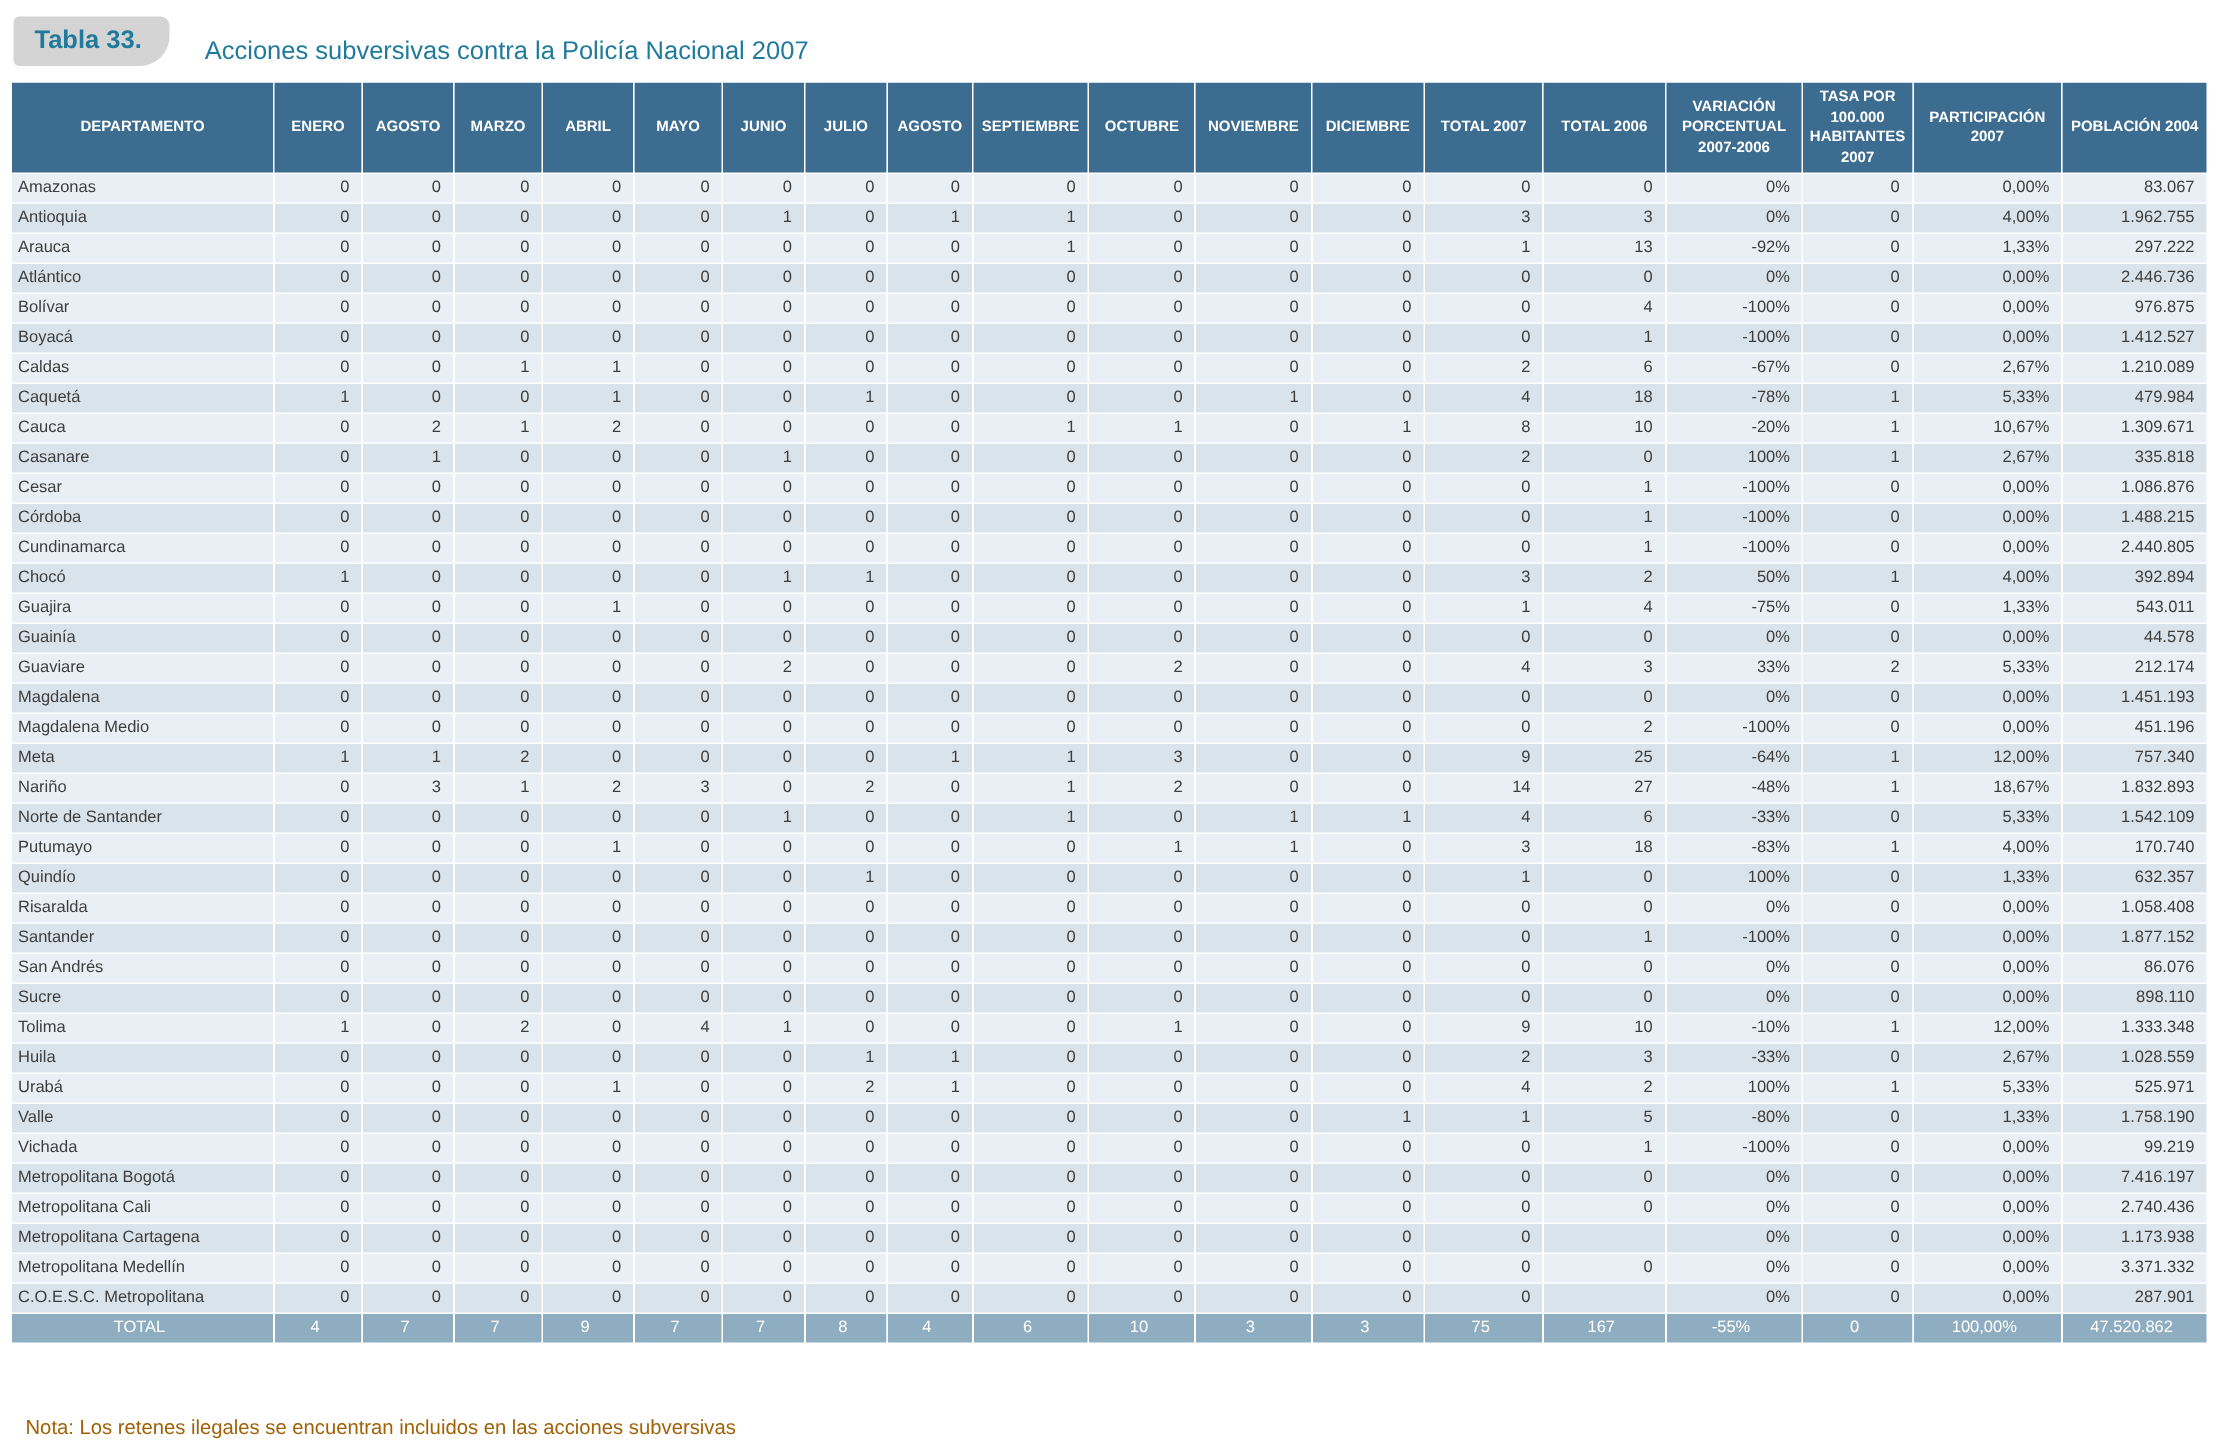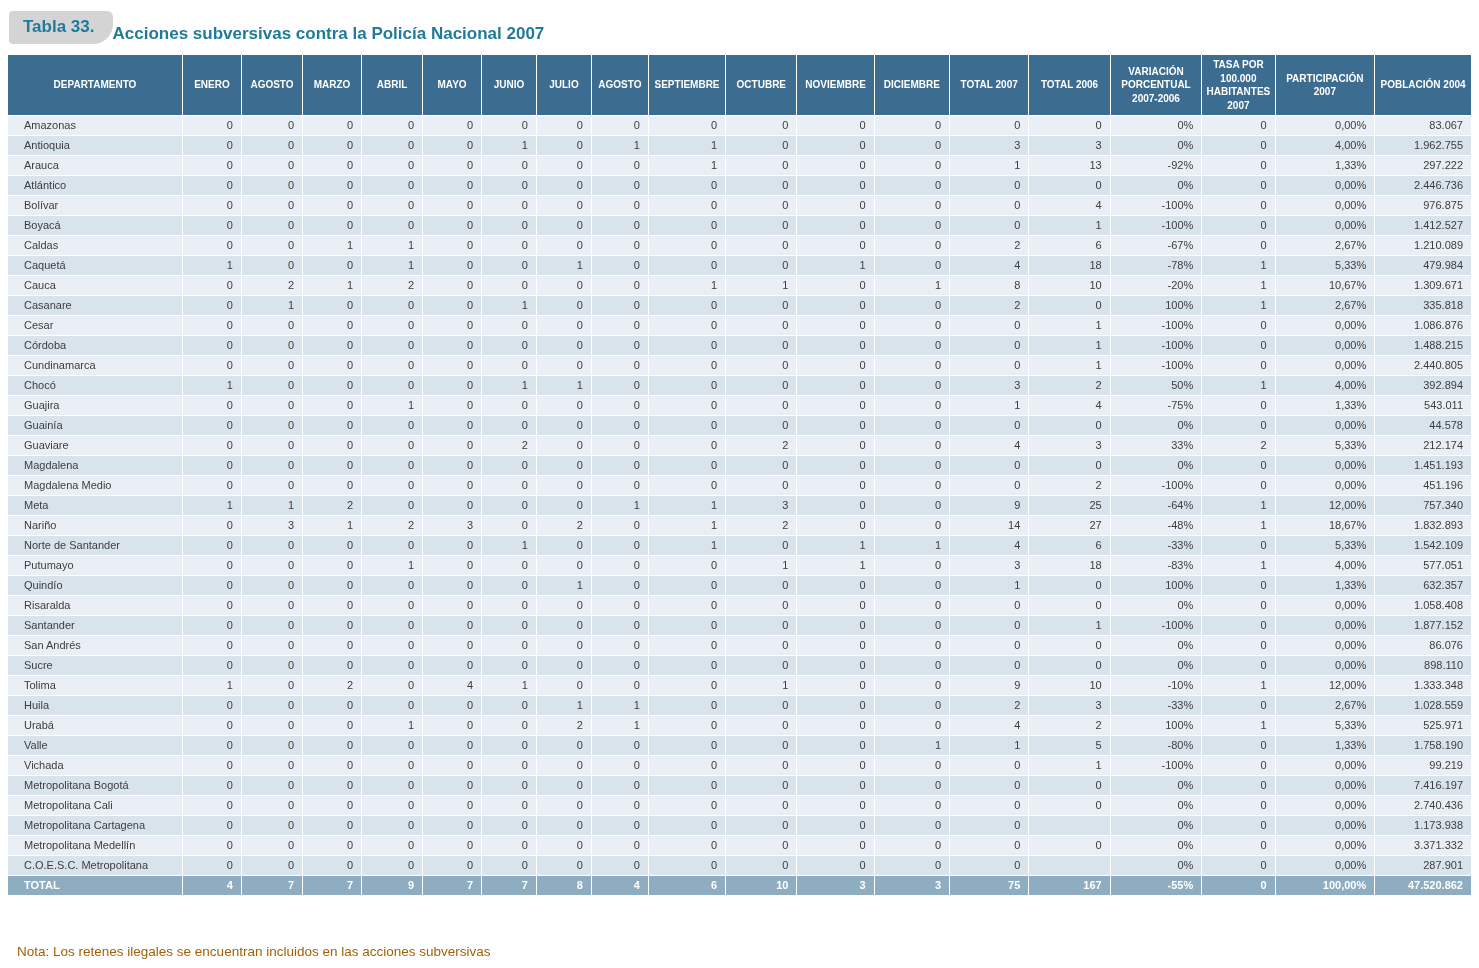--- a/index.html
+++ b/index.html
@@ -17,38 +17,38 @@
     font-family:"Liberation Sans", sans-serif;
   }
   .page{padding:8px 7px 0 7px;}
   .title-bar{display:flex;align-items:flex-end;height:34px;margin:2px 0 10px 2px;}
   .title-label{
     background:var(--label-bg);color:var(--title-color);
     font-weight:bold;font-size:17px;
     padding:6px 18px 7px 14px;
     border-radius:4px 6px 20px 4px;
   }
-  .title-text{color:var(--title-color);font-weight:bold;font-size:17px;}
+  .title-text{color:var(--title-color);font-weight:normal;font-size:17px;margin-left:24px;}
   table{border-collapse:collapse;table-layout:fixed;width:1465px;border:1px solid #e2e8ec;}
   th{
     background:var(--header-bg);color:#ffffff;
     font-size:10px;font-weight:bold;text-align:center;vertical-align:middle;
     padding:3px 2px;border:1px solid #ffffff;height:50px;line-height:1.35;
   }
   td{
     font-size:11px;color:#3d3d3d;height:16px;
     padding:2px 8px 2px 4px;border:1px solid #ffffff;
     white-space:nowrap;overflow:hidden;line-height:15px;
   }
   td.num{text-align:right;}
-  td.dept{text-align:left;padding-left:16px;}
+  td.dept{text-align:left;padding-left:4px;}
   tbody tr:nth-child(odd){background:var(--row-odd);}
   tbody tr:nth-child(even){background:var(--row-even);}
   tbody tr.total-row td{
-    background:var(--total-bg);color:#ffffff;font-weight:bold;
+    background:var(--total-bg);color:#ffffff;font-weight:normal;text-align:center;
   }
   .note{margin:48px 0 0 10px;font-size:13.5px;color:#a16207;}
 </style>
 </head>
 <body>
 
 <div class="page">
 
   <div class="title-bar">
     <span class="title-label">Tabla 33.</span>
@@ -575,21 +575,21 @@
           <td class="num">0</td>
           <td class="num">0</td>
           <td class="num">1</td>
           <td class="num">1</td>
           <td class="num">0</td>
           <td class="num">3</td>
           <td class="num">18</td>
           <td class="num">-83%</td>
           <td class="num">1</td>
           <td class="num">4,00%</td>
-          <td class="num">577.051</td>
+          <td class="num">170.740</td>
         </tr>
         <tr>
           <td class="dept">Quindío</td>
           <td class="num">0</td>
           <td class="num">0</td>
           <td class="num">0</td>
           <td class="num">0</td>
           <td class="num">0</td>
           <td class="num">0</td>
           <td class="num">1</td>

